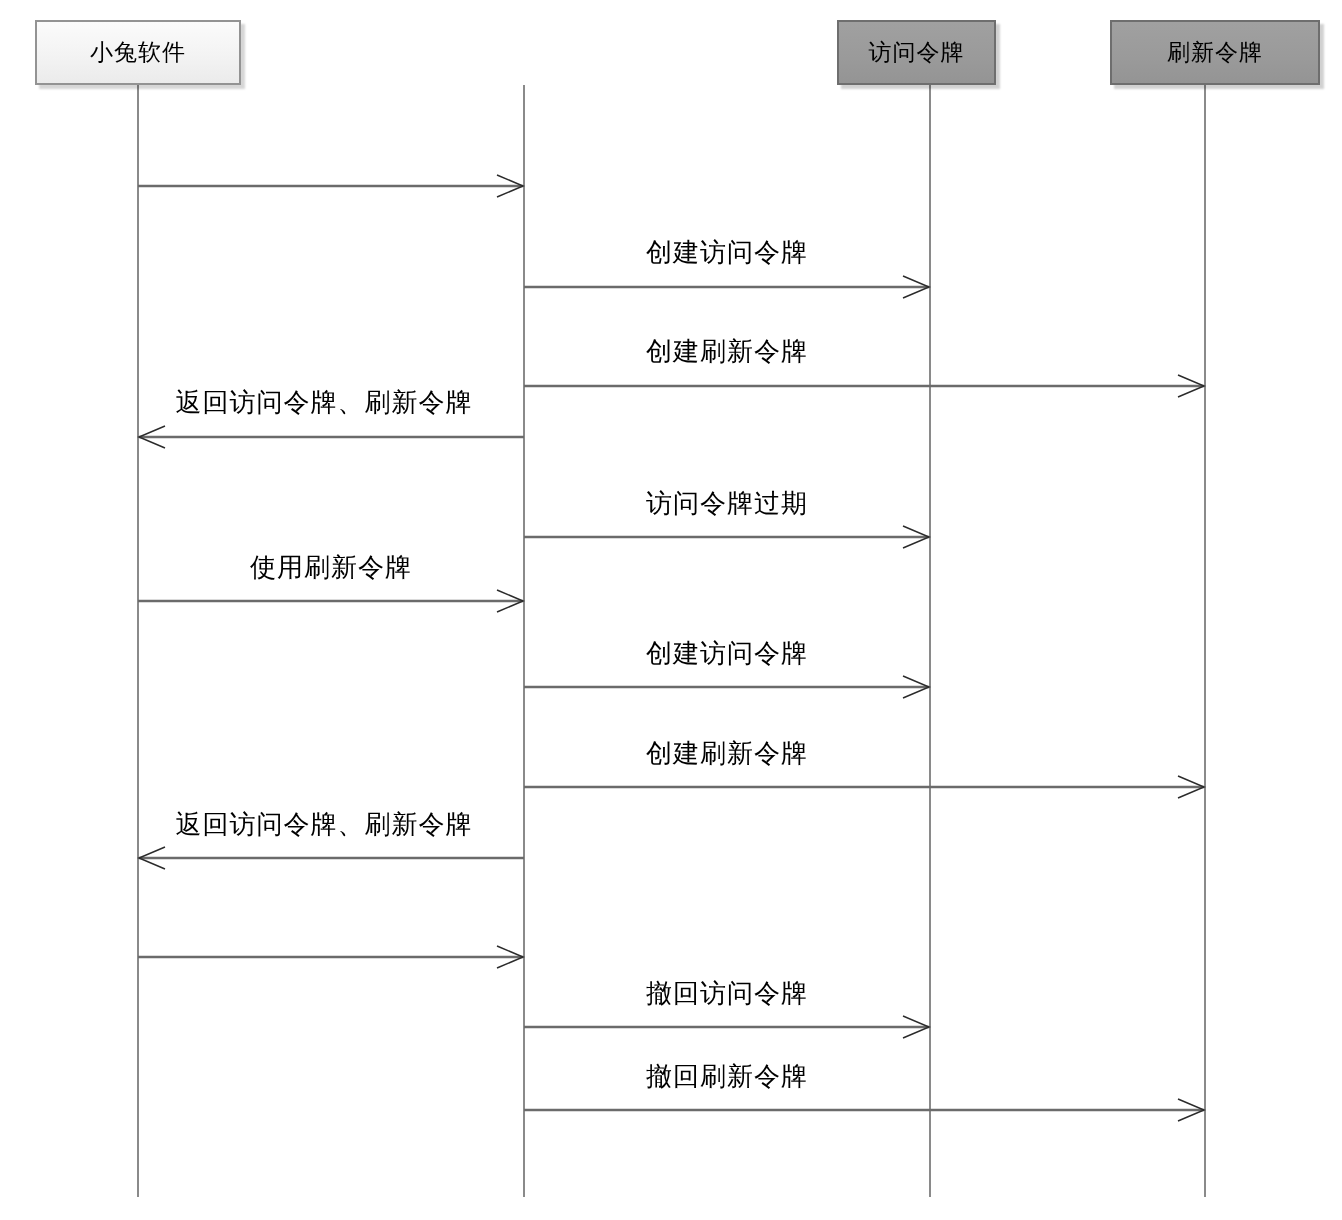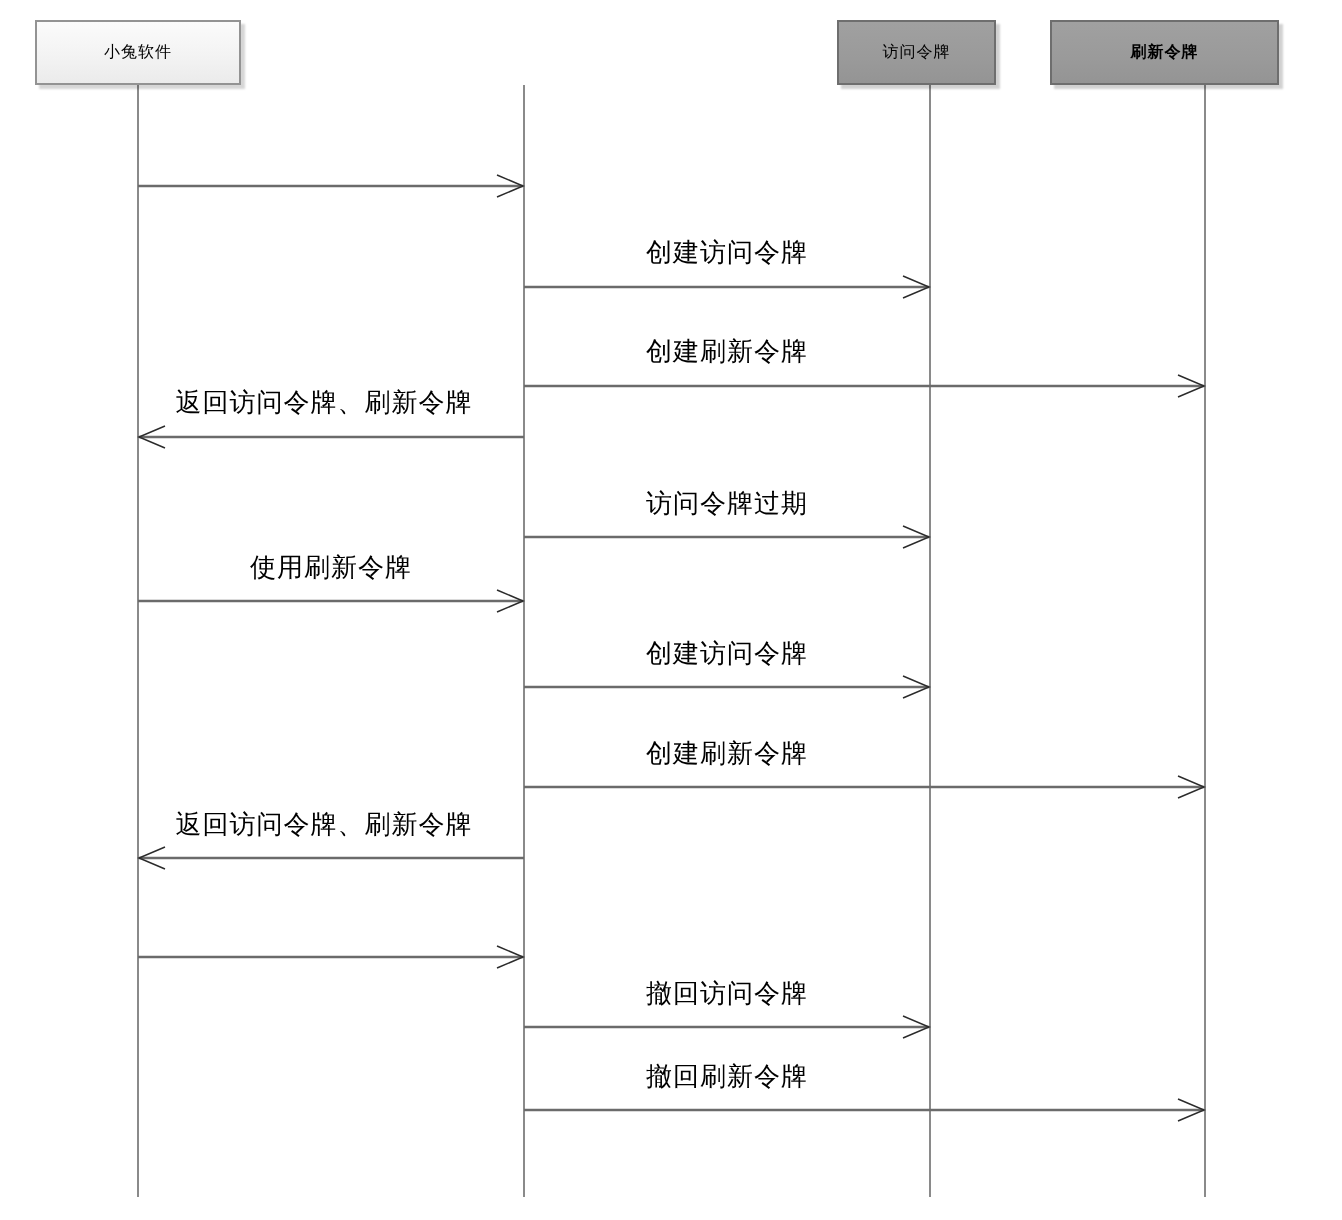--- a/index.html
+++ b/index.html
@@ -17,39 +17,39 @@
   }
   
   .actor {
     position: absolute;
     top: 20px;
     height: 65px;
     box-sizing: border-box;
     display: flex;
     align-items: center;
     justify-content: center;
-    font-size: 16px;
+    font-size: 23px;
     color: #000000;
     letter-spacing: 1px;
     z-index: 3;
   }
   .actor.light {
     background: linear-gradient(180deg, #fbfbfb 0%, #f3f3f3 55%, #ebebeb 100%);
     border: 2px solid #939393;
     box-shadow: 4px 4px 2px rgba(0,0,0,0.16);
   }
   .actor.dark {
     background: linear-gradient(180deg, #a0a0a0 0%, #9a9a9a 60%, #949494 100%);
     border: 2px solid #6e6e6e;
     box-shadow: 4px 4px 2px rgba(0,0,0,0.18);
   }
   .actor-1 { left: 35px;   width: 206px; }
   .actor-2 { left: 430px;  width: 190px; }
   .actor-3 { left: 837px;  width: 159px; }
-  .actor-4 { left: 1050px; width: 229px; font-weight: bold; }
+  .actor-4 { left: 1110px; width: 210px; }
 
   
   .lifeline {
     position: absolute;
     top: 85px;
     height: 1112px;
     width: 2px;
     background: #8a8a8a;
     z-index: 1;
   }

